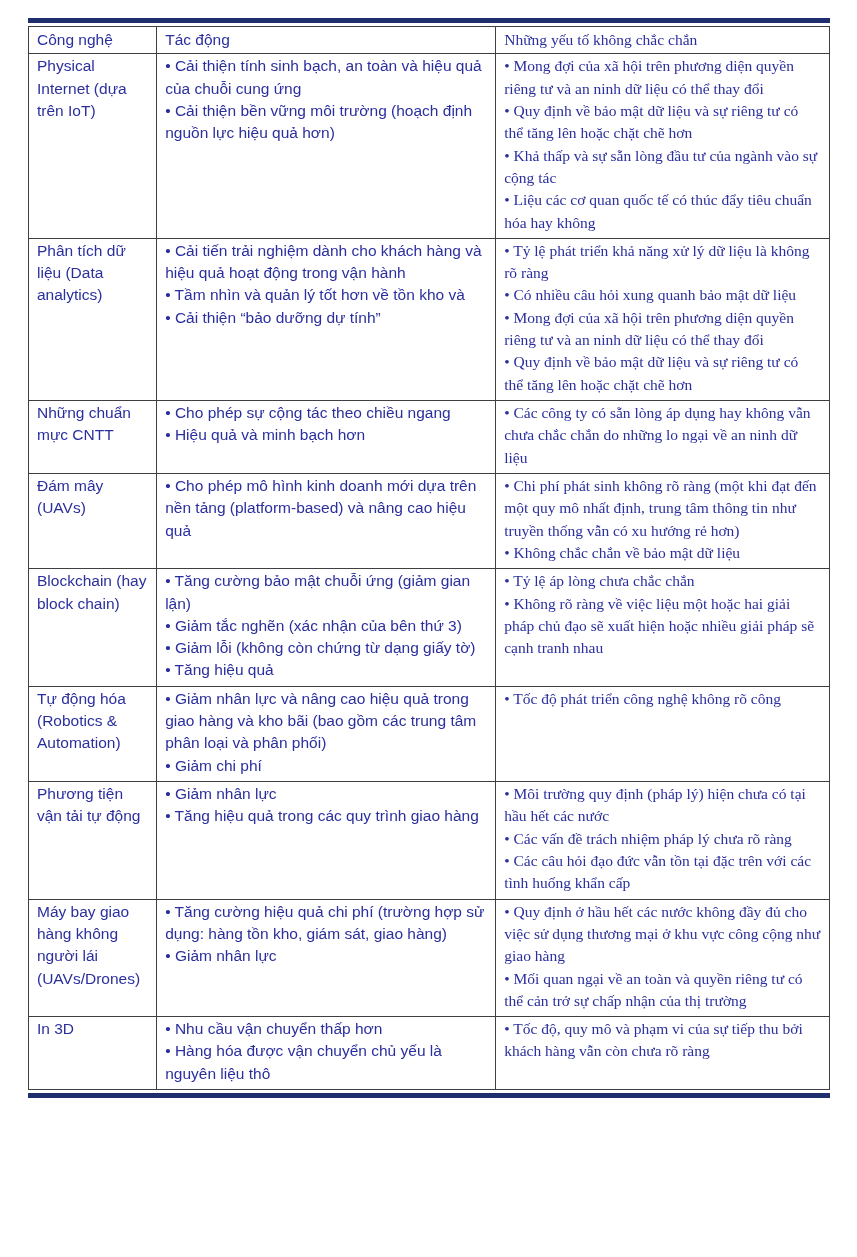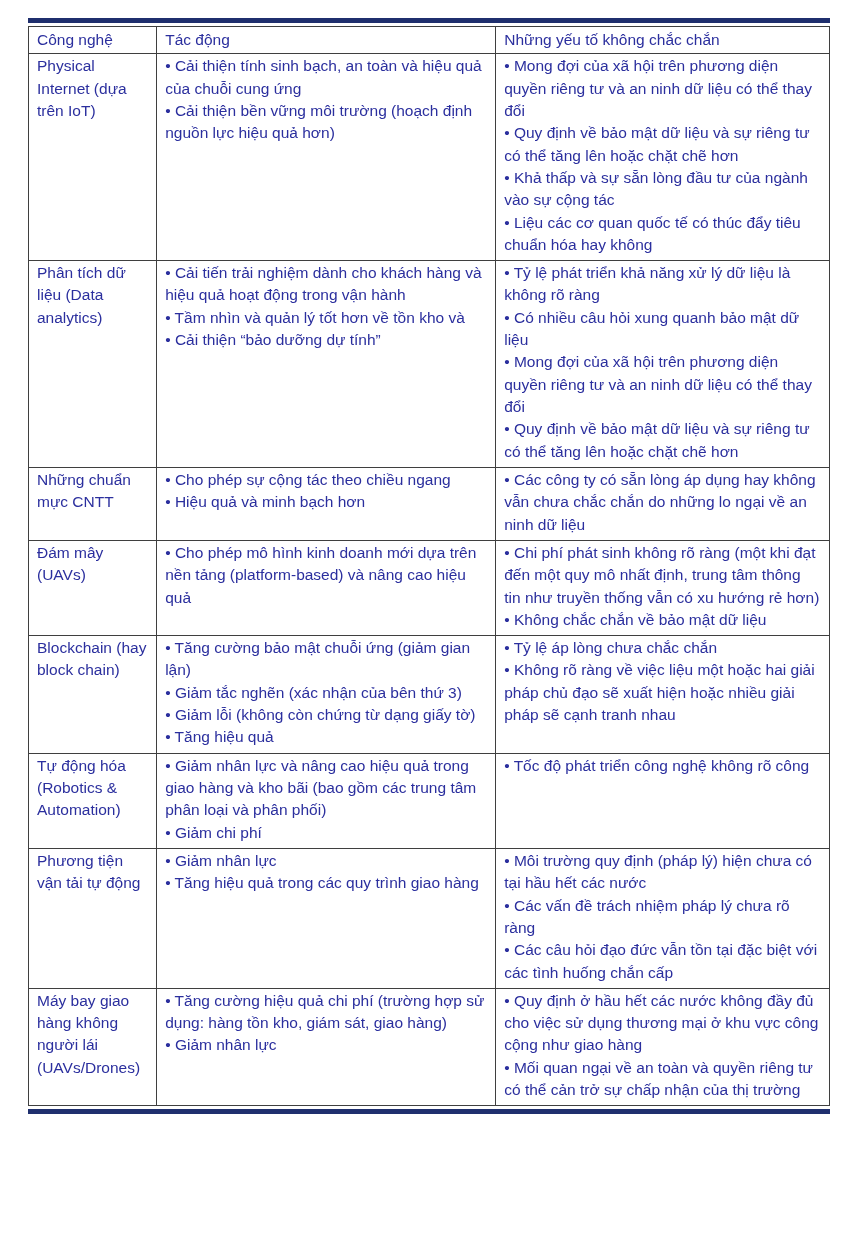--- a/index.html
+++ b/index.html
@@ -36,21 +36,21 @@
     border:1px solid var(--grid);
     padding:1px 8px 4px 8px;
     vertical-align:top;
     text-align:left;
     font-weight:normal;
     overflow-wrap:break-word;
   }
   th{padding-top:2px;padding-bottom:2px;}
   .col-tech{width:14.9%;}
   .col-impact{width:42.9%;}
-  .col-uncertain{width:42.2%;}
+  .col-uncertain{width:42.2%;font-family:Liberation Serif, serif;}
   .bullet{margin:0;}
 </style>
 </head>
 <body>
 
 <div class="page">
   <div class="table-frame">
     <table>
       <thead>
         <tr>
@@ -138,32 +138,42 @@
 
   <tr>
     <td class="col-tech">Phương tiện vận tải tự động</td>
     <td class="col-impact">
               <div class="bullet">• Giảm nhân lực</div>
               <div class="bullet">• Tăng hiệu quả trong các quy trình giao hàng</div>
             </td>
     <td class="col-uncertain">
               <div class="bullet">• Môi trường quy định (pháp lý) hiện chưa có tại hầu hết các nước</div>
               <div class="bullet">• Các vấn đề trách nhiệm pháp lý chưa rõ ràng</div>
-              <div class="bullet">• Các câu hỏi đạo đức vẫn tồn tại đặc biệt với các tình huống chắn cấp</div>
+              <div class="bullet">• Các câu hỏi đạo đức vẫn tồn tại đặc trên với các tình huống khẩn cấp</div>
             </td>
   </tr>
 
   <tr>
     <td class="col-tech">Máy bay giao hàng không người lái (UAVs/Drones)</td>
     <td class="col-impact">
               <div class="bullet">• Tăng cường hiệu quả chi phí (trường hợp sử dụng: hàng tồn kho, giám sát, giao hàng)</div>
               <div class="bullet">• Giảm nhân lực</div>
             </td>
     <td class="col-uncertain">
               <div class="bullet">• Quy định ở hầu hết các nước không đầy đủ cho việc sử dụng thương mại ở khu vực công cộng như giao hàng</div>
               <div class="bullet">• Mối quan ngại về an toàn và quyền riêng tư có thể cản trở sự chấp nhận của thị trường</div>
             </td>
   </tr>
 
+  <tr>
+    <td class="col-tech">In 3D</td>
+    <td class="col-impact">
+              <div class="bullet">• Nhu cầu vận chuyển thấp hơn</div>
+              <div class="bullet">• Hàng hóa được vận chuyển chủ yếu là nguyên liệu thô</div>
+            </td>
+    <td class="col-uncertain">
+              <div class="bullet">• Tốc độ, quy mô và phạm vi của sự tiếp thu bởi khách hàng vẫn còn chưa rõ ràng</div>
+            </td>
+  </tr>
 </tbody>
     </table>
   </div>
 </div>
 
 </body></html>

